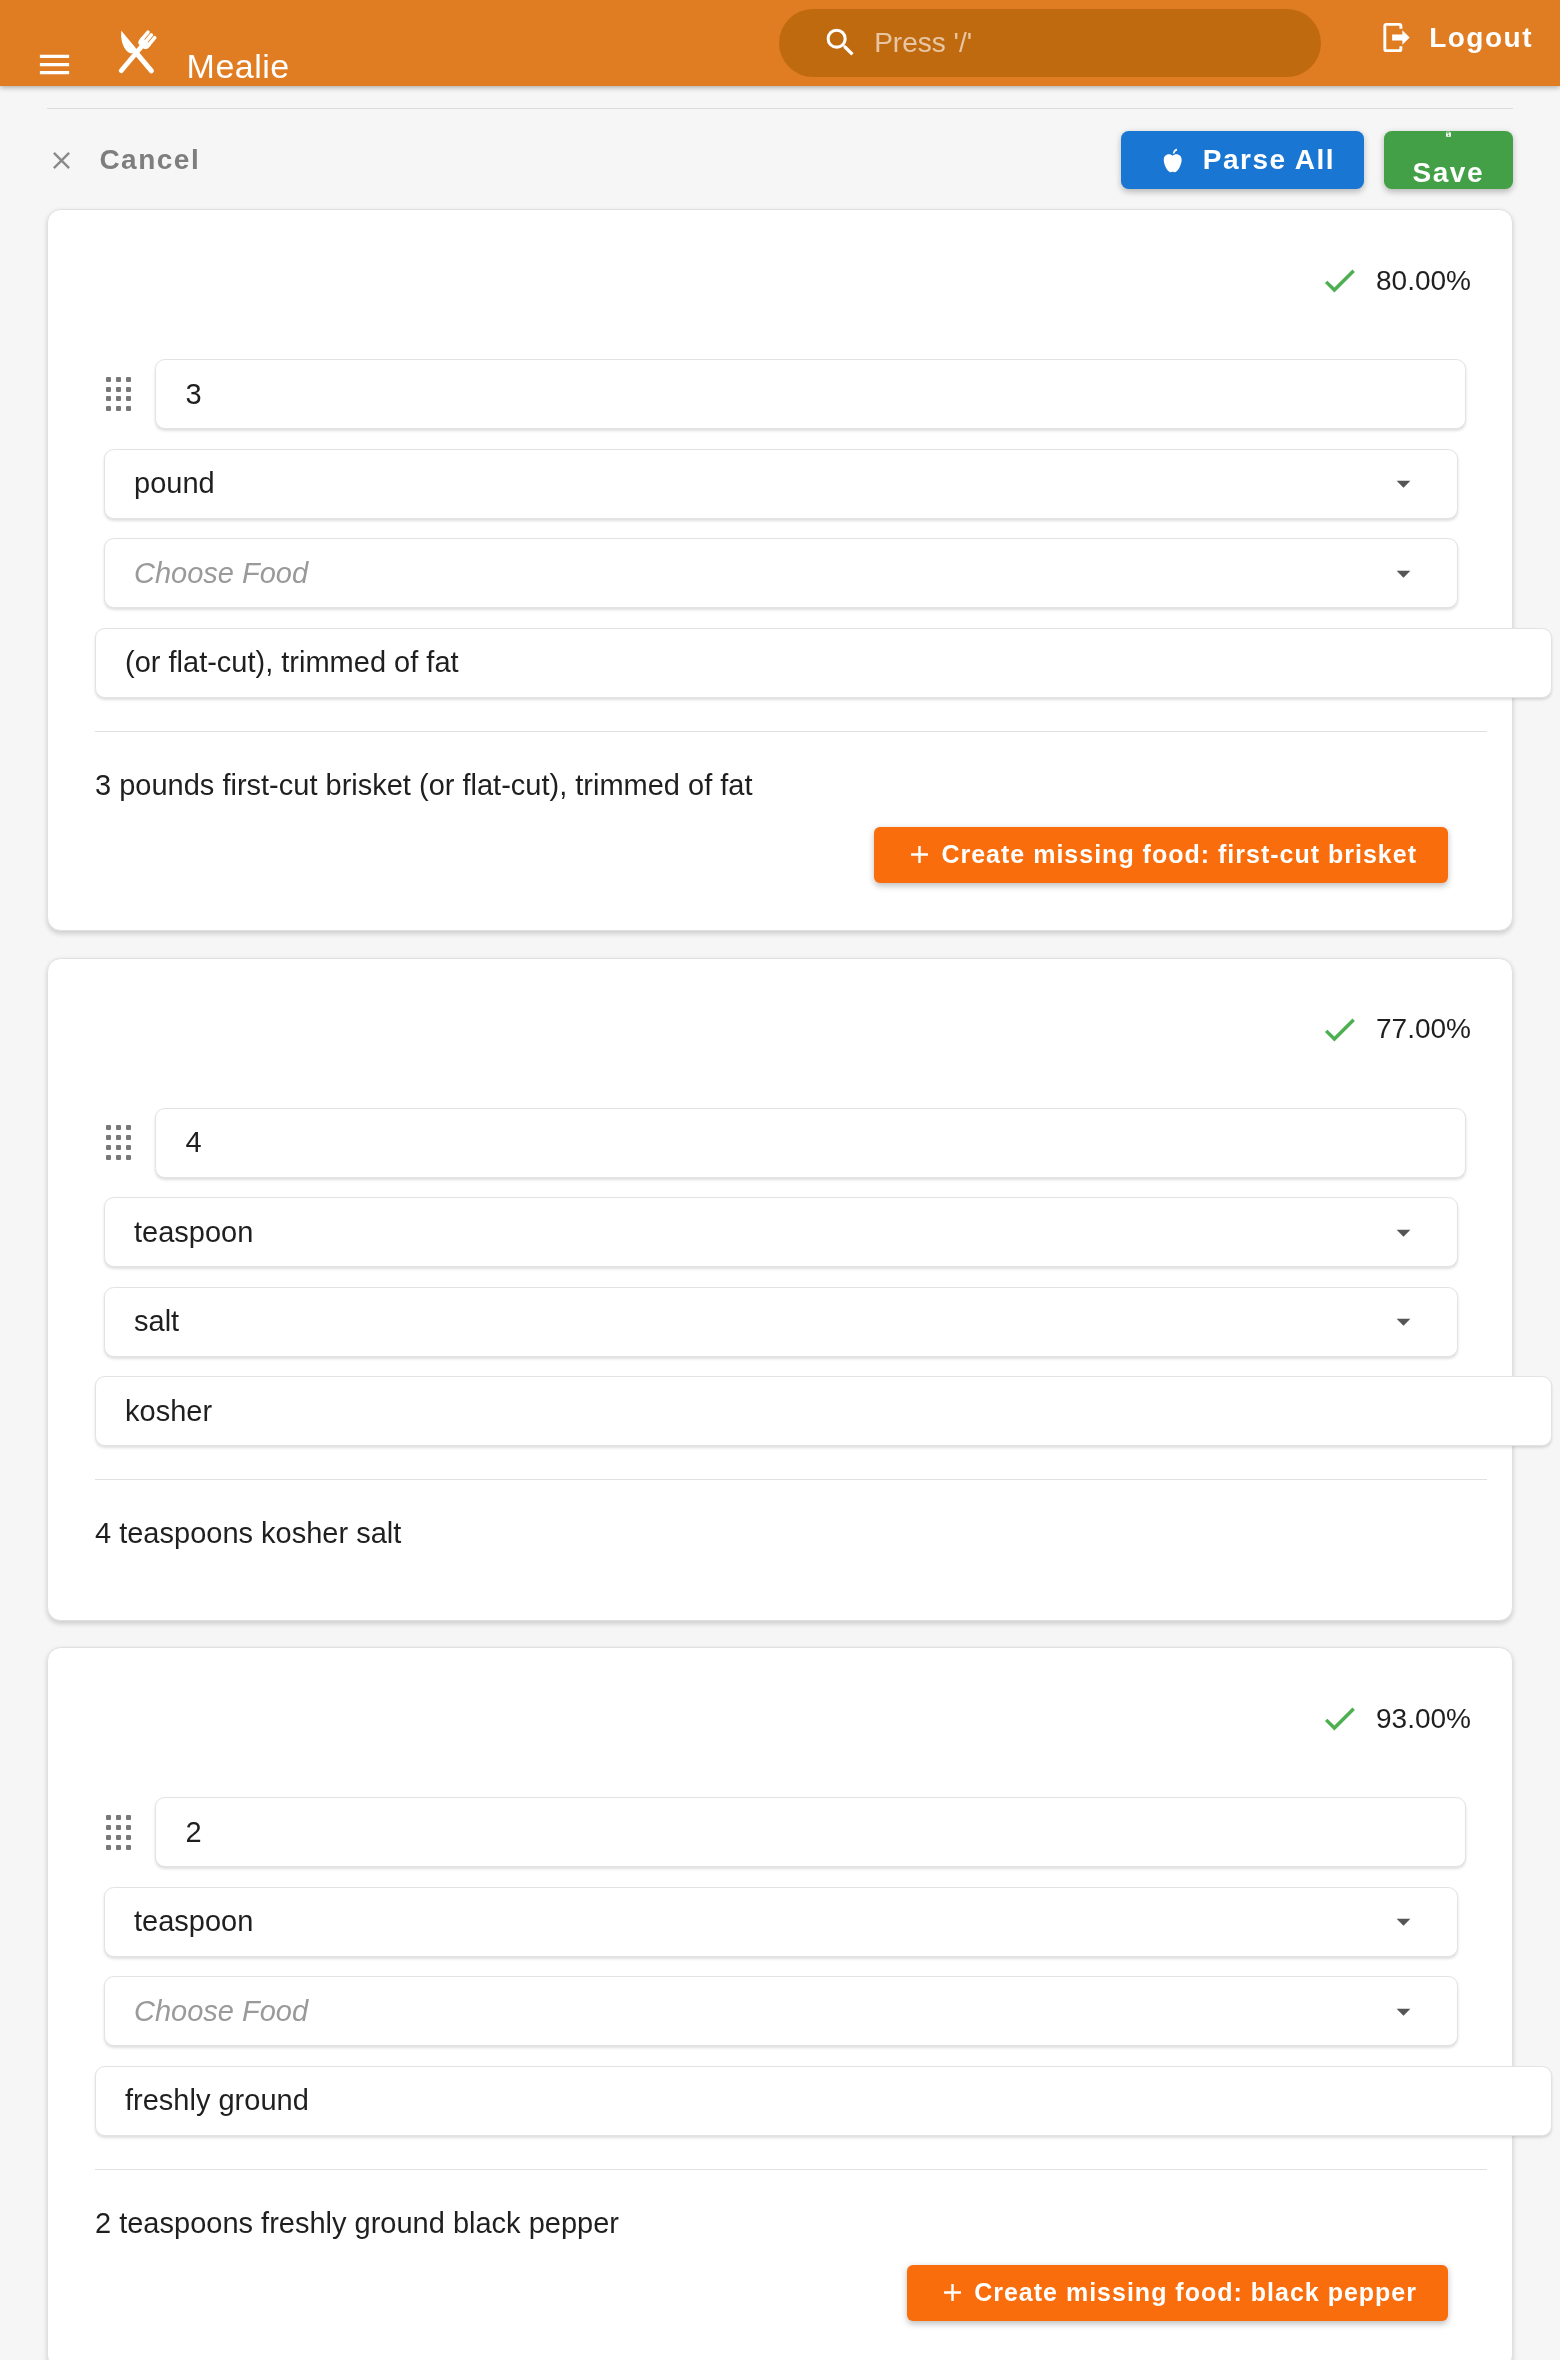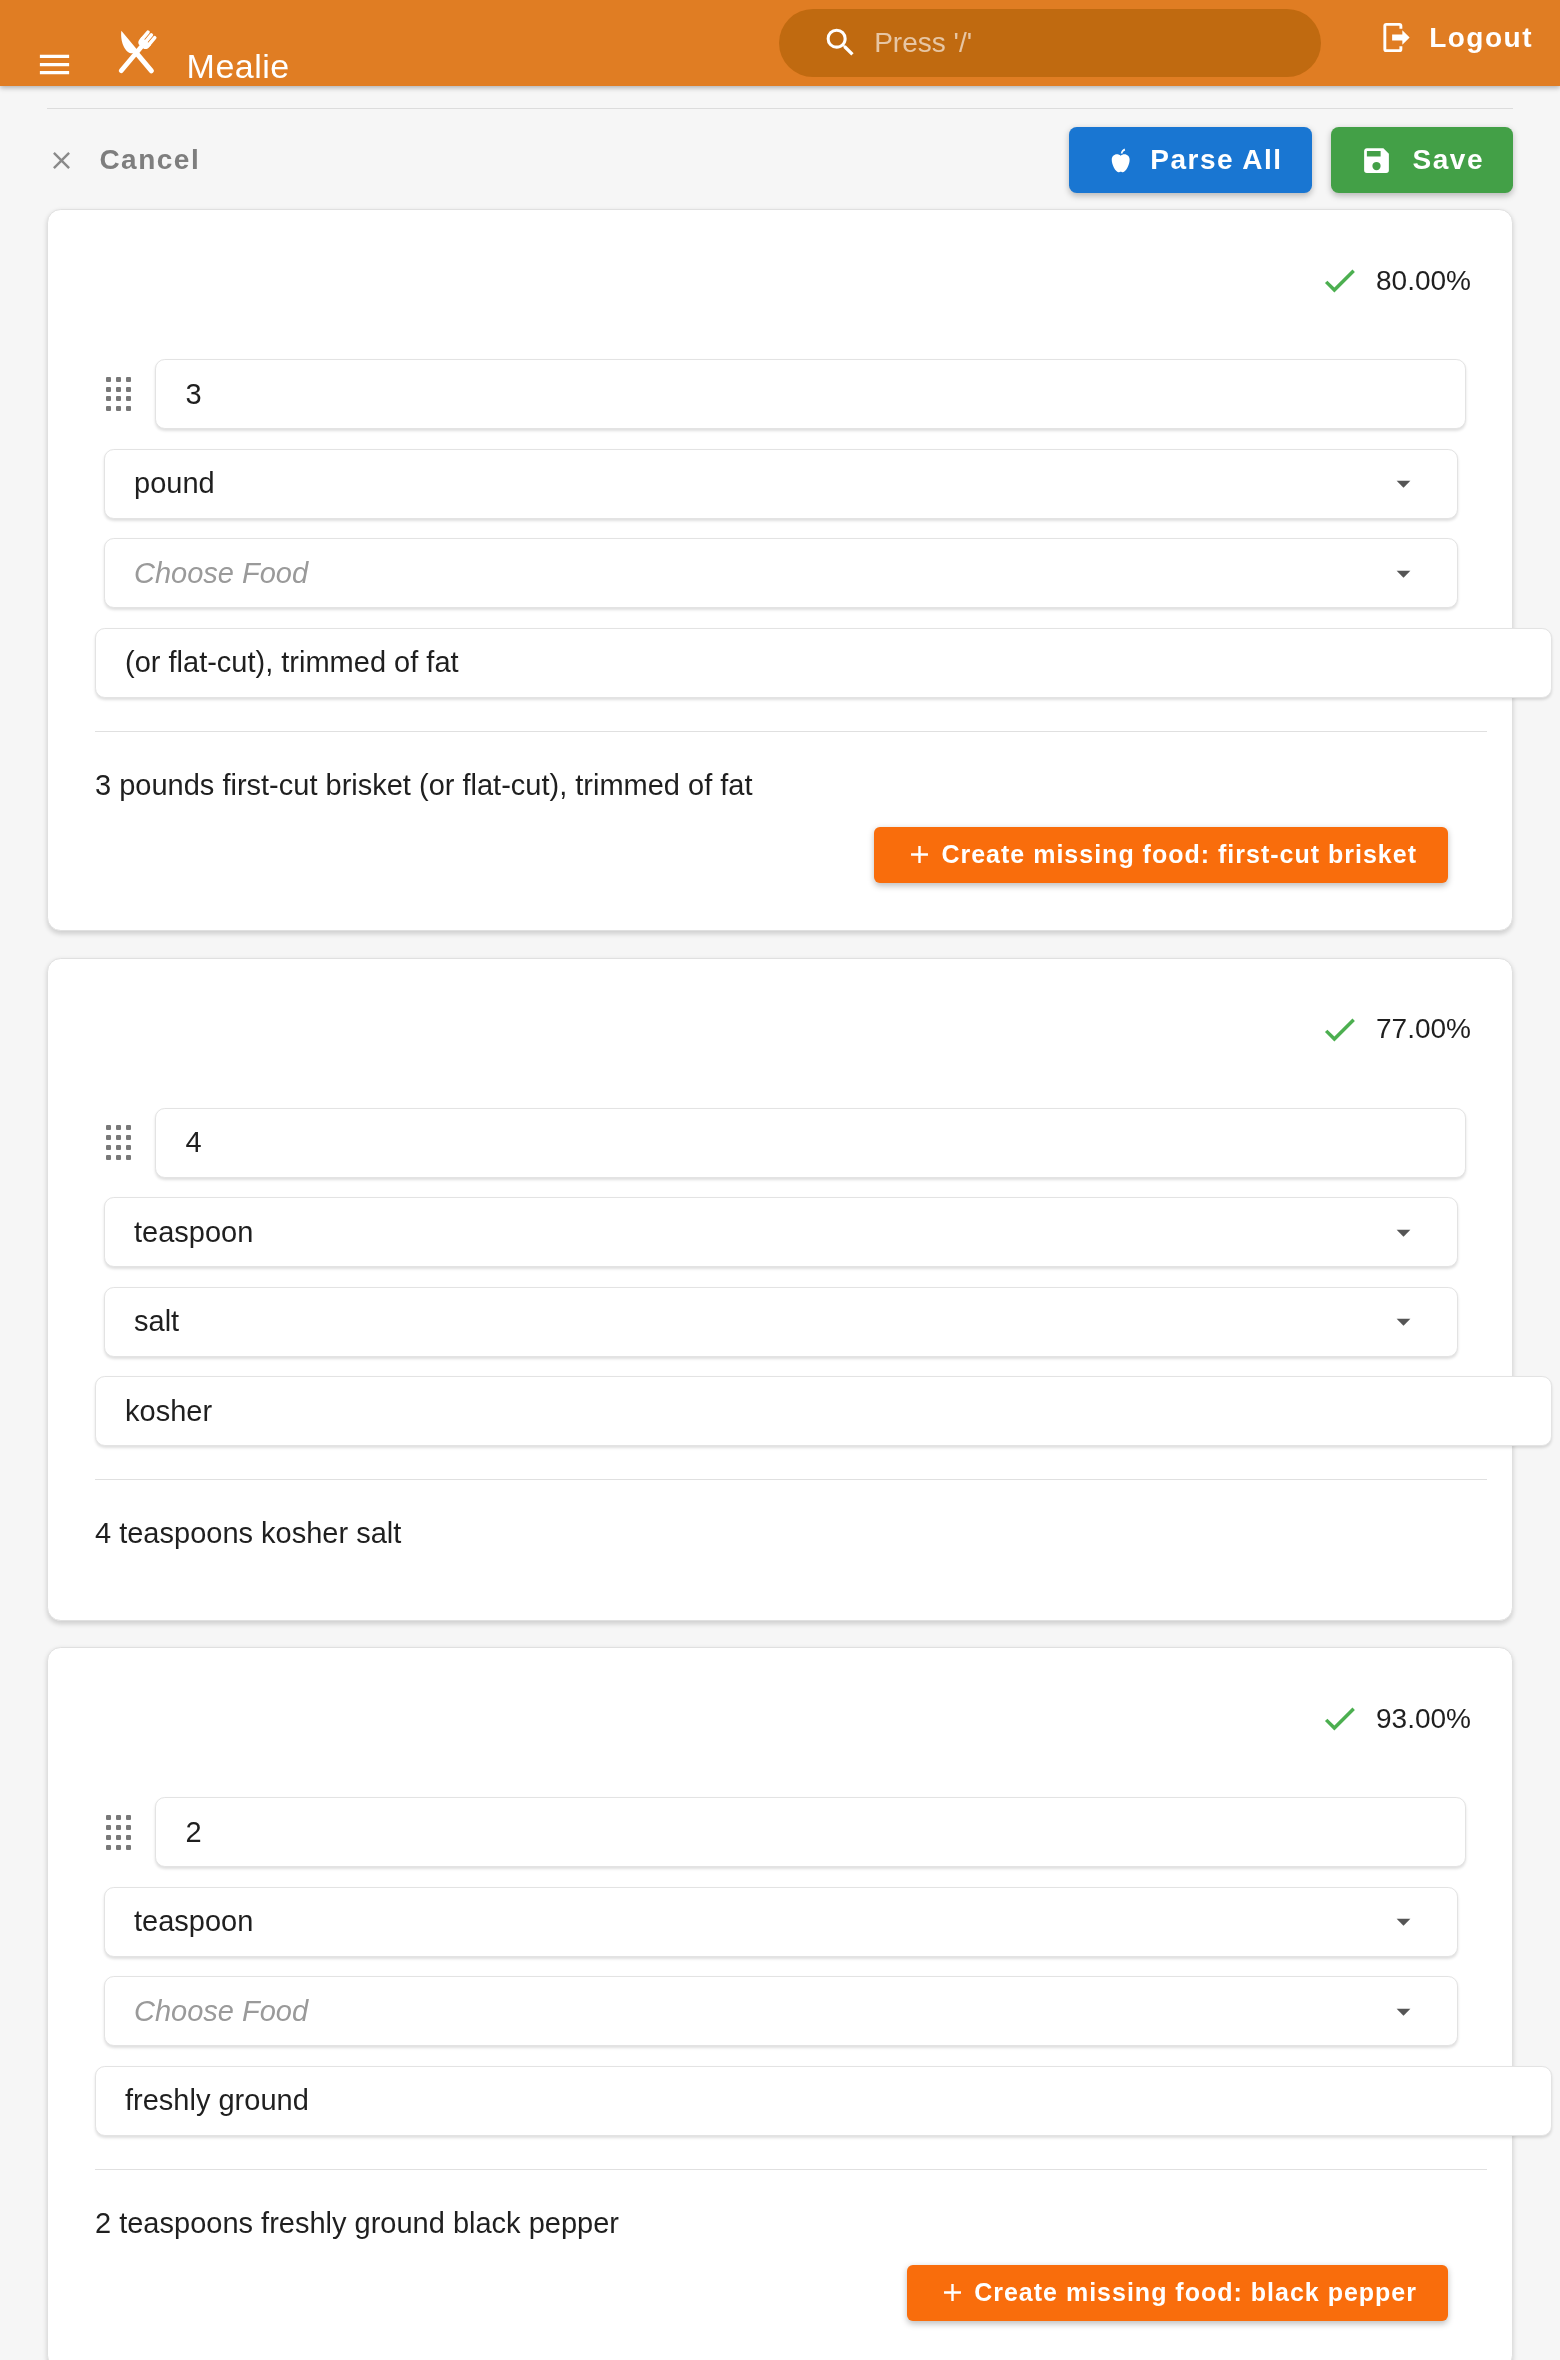--- a/index.html
+++ b/index.html
@@ -57,29 +57,29 @@
   .top-divider{height:1px;background:#DCDCDC;margin:21.5px 47px 0 47px;}
   .toolbar{
     margin:18.5px 47px 0 47px;height:66px;
     display:flex;align-items:center;
   }
   .cancel{display:flex;align-items:center;gap:23.4px;cursor:pointer;}
   .cancel svg{width:29px;height:29px;fill:#8A8A8A;}
   .cancel span{font-size:28px;font-weight:700;color:#7E7E7E;letter-spacing:1.5px;}
   .toolbar .spacer{flex:1;}
   .btn{
-    height:66px;border:none;border-radius:7.8px;cursor:pointer;
+    height:58px;border:none;border-radius:7.8px;cursor:pointer;
     display:flex;align-items:center;gap:19.5px;padding:0 29px;
     font-family:"Liberation Sans",sans-serif;
     font-size:28px;font-weight:700;color:#fff;letter-spacing:1.5px;
     box-shadow:0 2.9px 5.9px rgba(0,0,0,.25);
   }
   .btn svg{width:33px;height:33px;fill:#fff;}
   .btn.parse{background:var(--parse-blue);margin-right:19.5px;}
-  .btn.save{background:var(--save-green);}
+  .btn.save{background:var(--save-green);flex-direction:column;}
   
   .card{
     margin:0 47px;background:var(--card-bg);
     border:1px solid var(--border);border-radius:13.7px;
     box-shadow:0 2.9px 4.9px rgba(0,0,0,.16);
     padding:47px 0;
   }
   .card.c1{margin-top:16px;}
   .card.c2{margin-top:27px;}
   .card.c3{margin-top:26px;}

